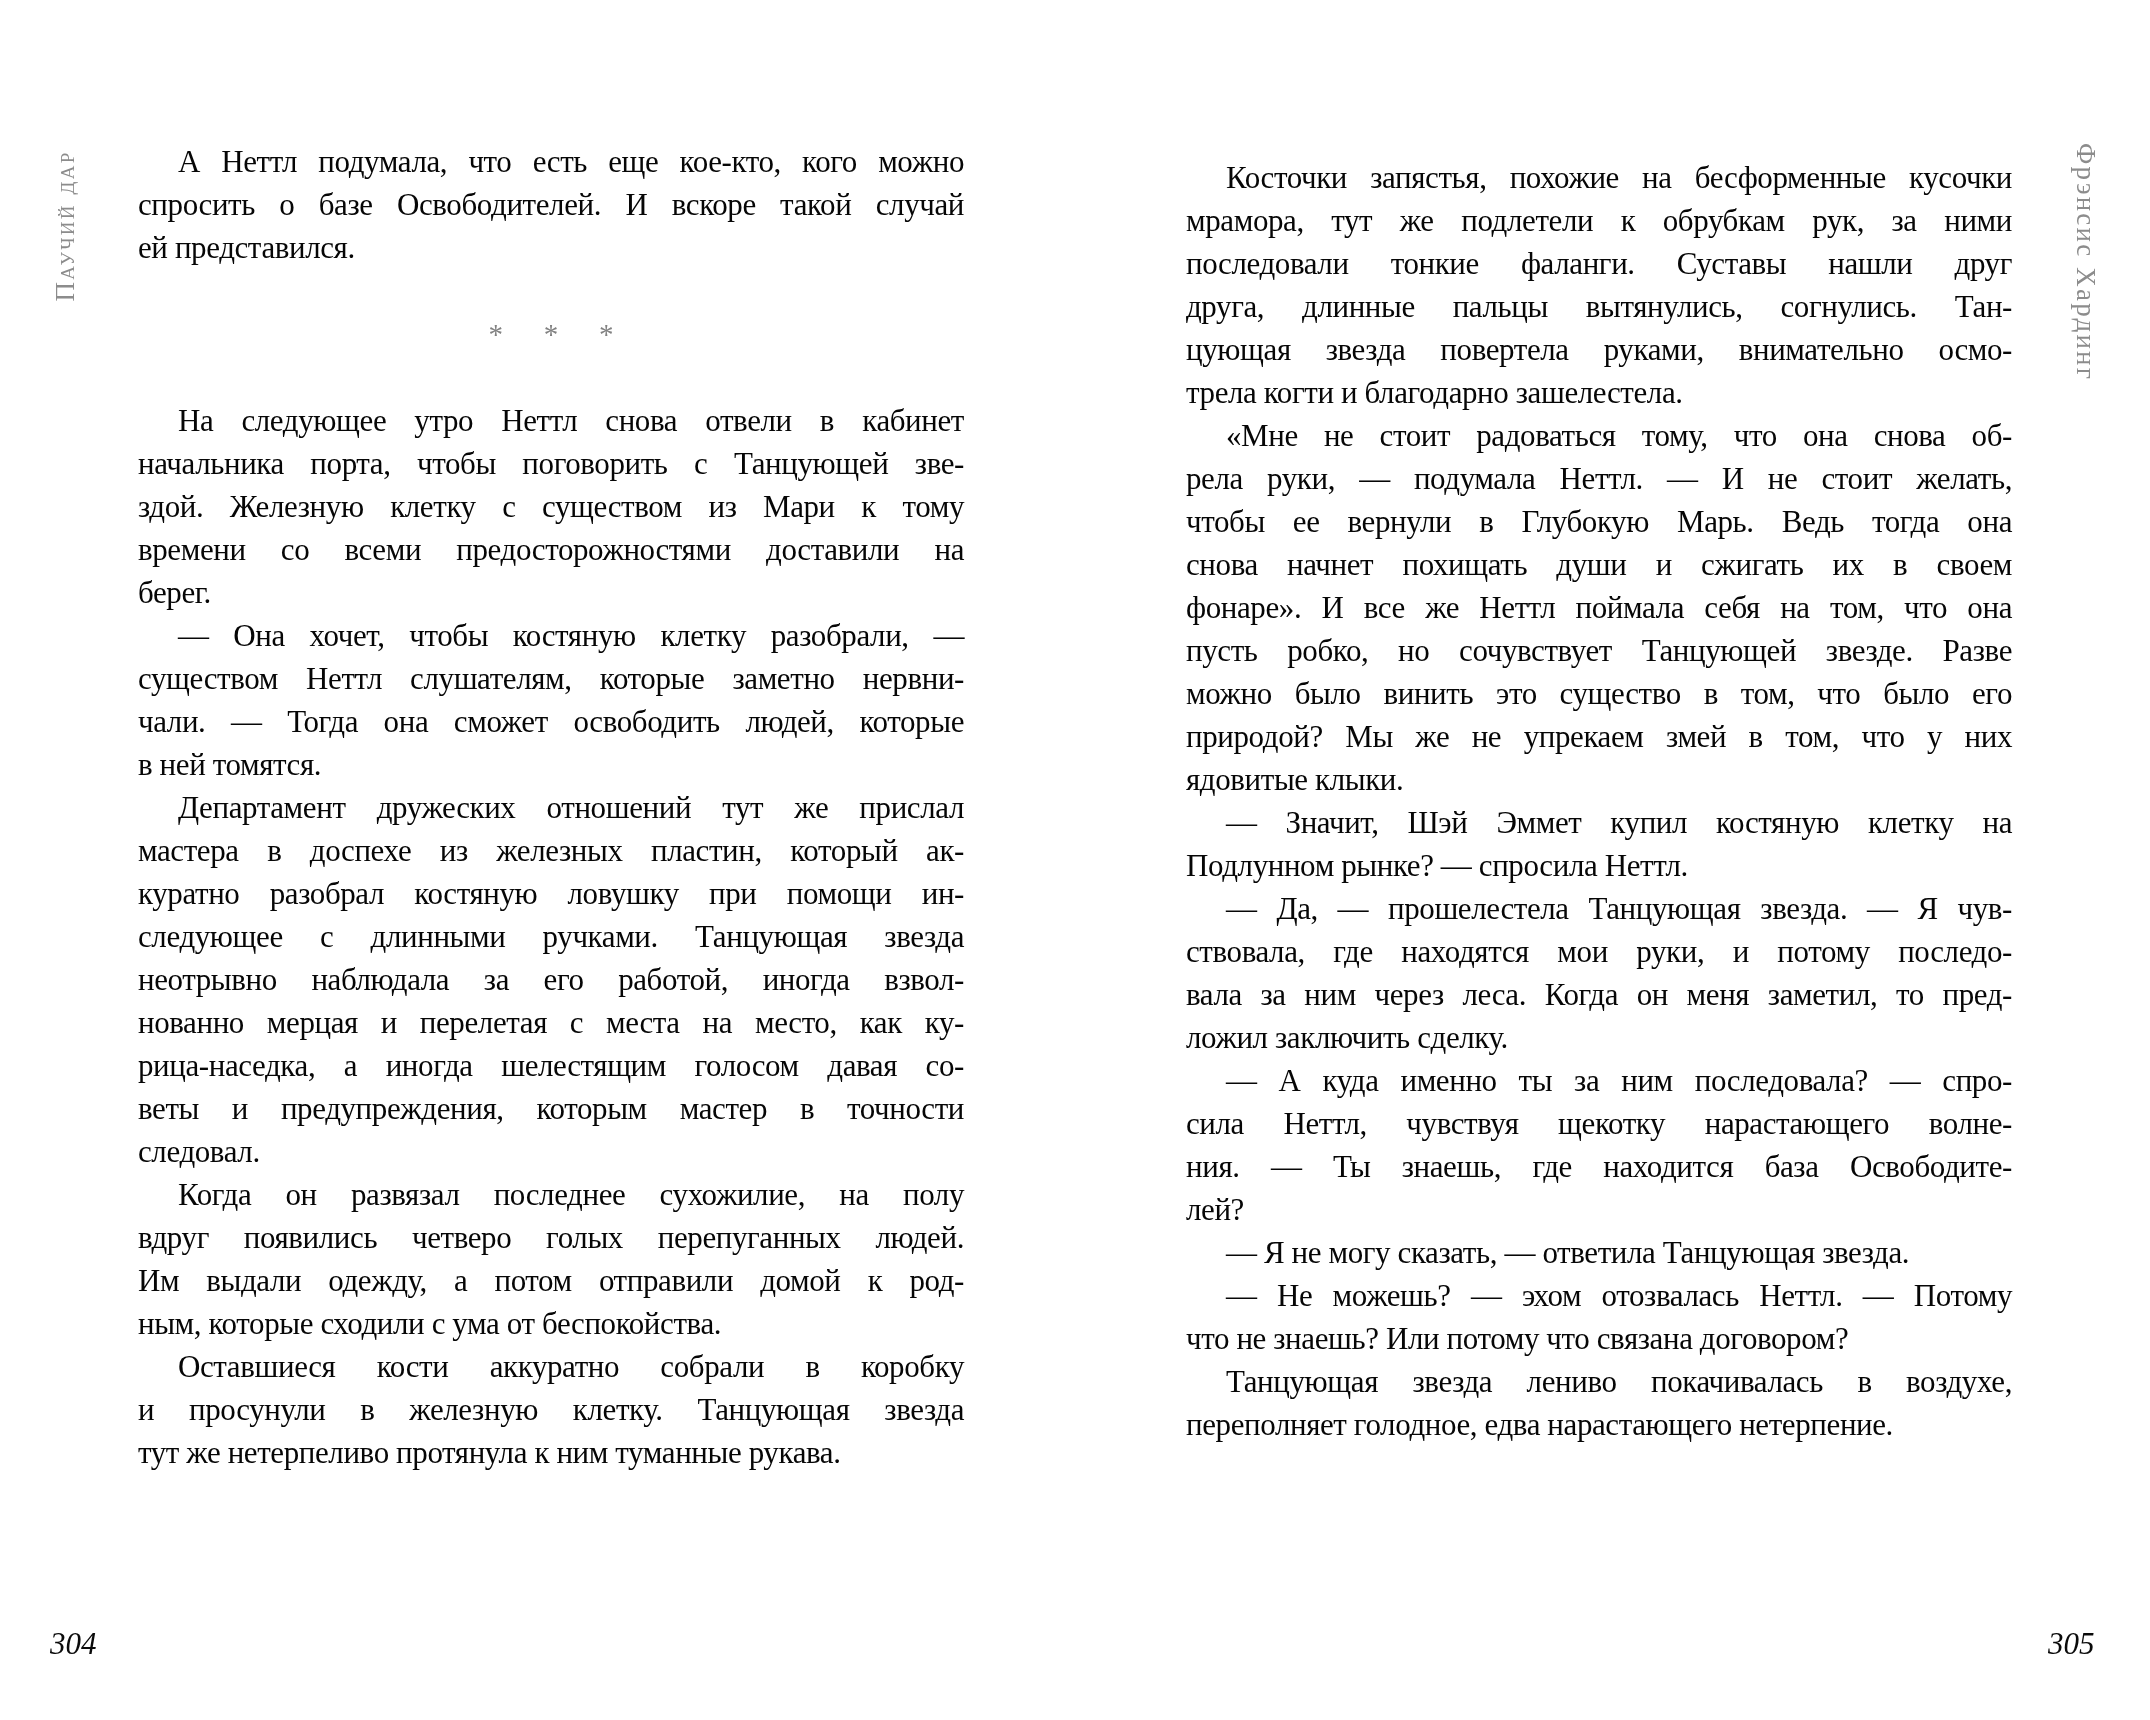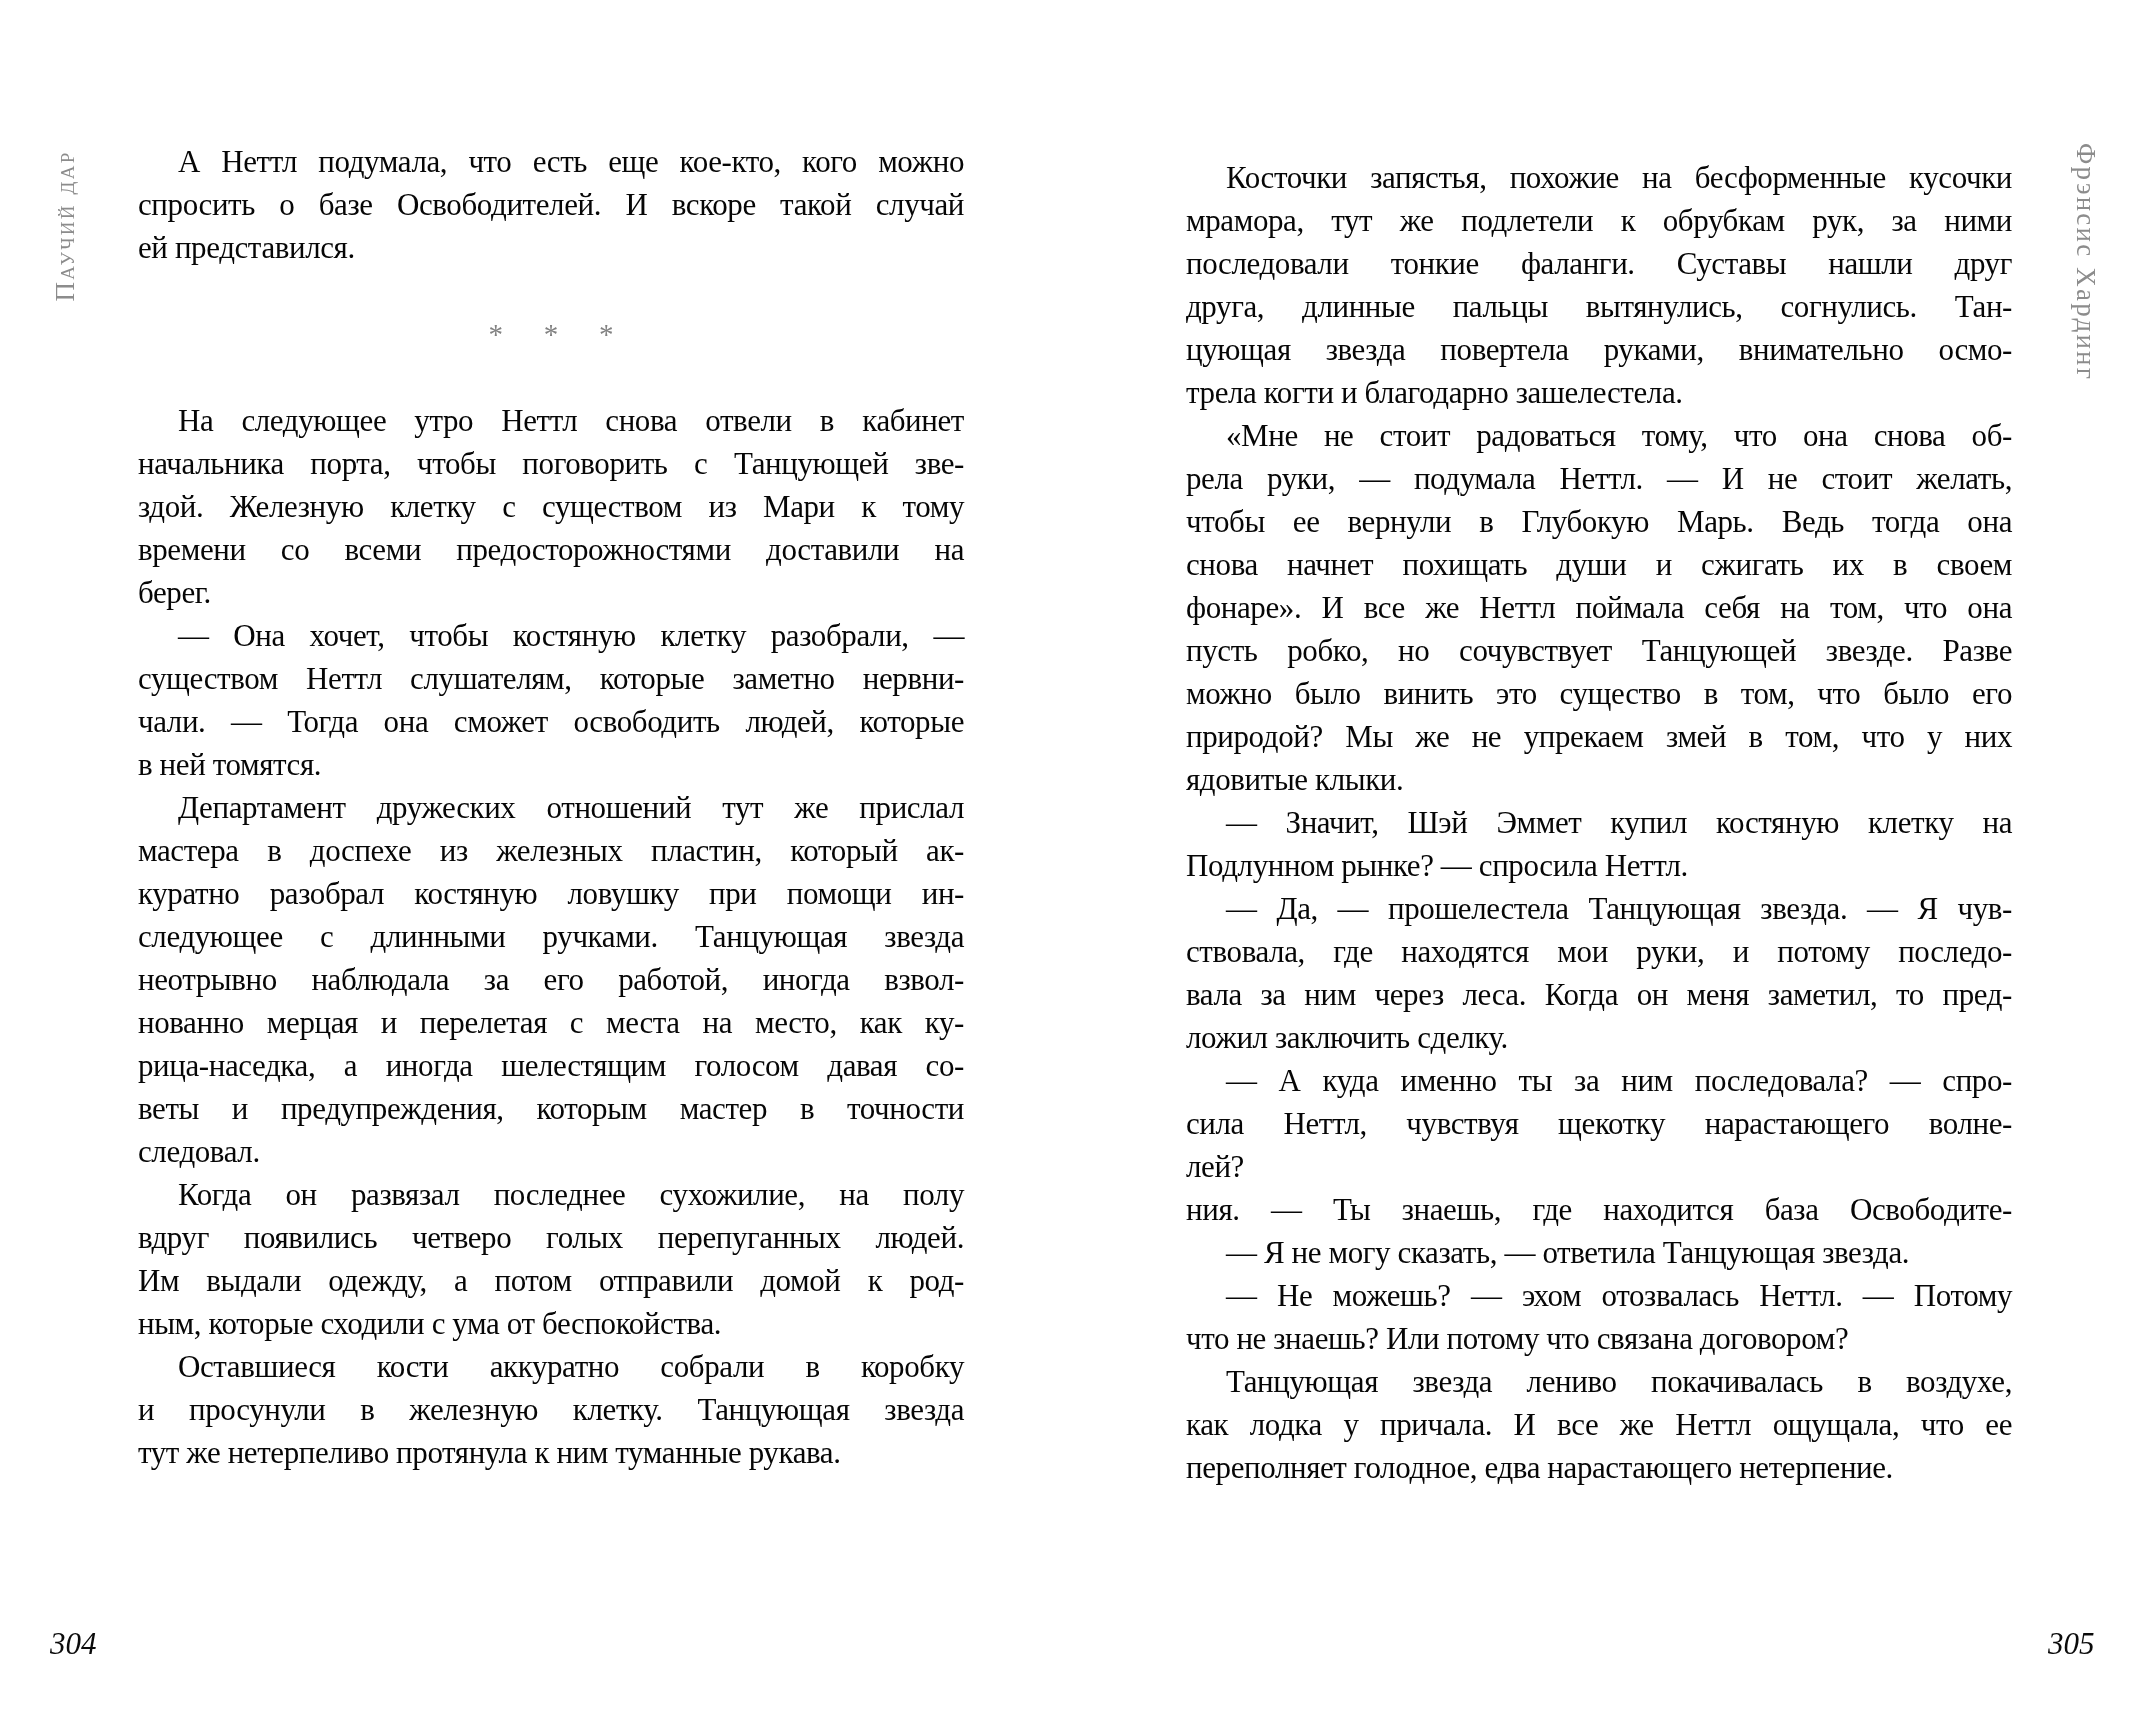--- a/index.html
+++ b/index.html
@@ -174,33 +174,32 @@
         </div>
         <div class="para">
           <div class="line first">— Да, — прошелестела Танцующая звезда. — Я чув-</div>
           <div class="line">ствовала, где находятся мои руки, и потому последо-</div>
           <div class="line">вала за ним через леса. Когда он меня заметил, то пред-</div>
           <div class="line last">ложил заключить сделку.</div>
         </div>
         <div class="para">
           <div class="line first">— А куда именно ты за ним последовала? — спро-</div>
           <div class="line">сила Неттл, чувствуя щекотку нарастающего волне-</div>
+          <div class="line">ния. — Ты знаешь, где находится база Освободите-</div>
           <div class="line last">лей?</div>
-          <div class="line">ния. — Ты знаешь, где находится база Освободите-</div>
         </div>
         <div class="para">
           <div class="line first last">— Я не могу сказать, — ответила Танцующая звезда.</div>
         </div>
         <div class="para">
           <div class="line first">— Не можешь? — эхом отозвалась Неттл. — Потому</div>
           <div class="line last">что не знаешь? Или потому что связана договором?</div>
         </div>
         <div class="para">
           <div class="line first">Танцующая звезда лениво покачивалась в воздухе,</div>
-          <div class="line">как лодка у причала. И все же Неттл ощущала, что ее</div>
           <div class="line last">переполняет голодное, едва нарастающего нетерпение.</div>
         </div>
       </div>
     <div class="page-number page-number-right">305</div>
   </div>
 
 </div>
 
 
 </body></html>

